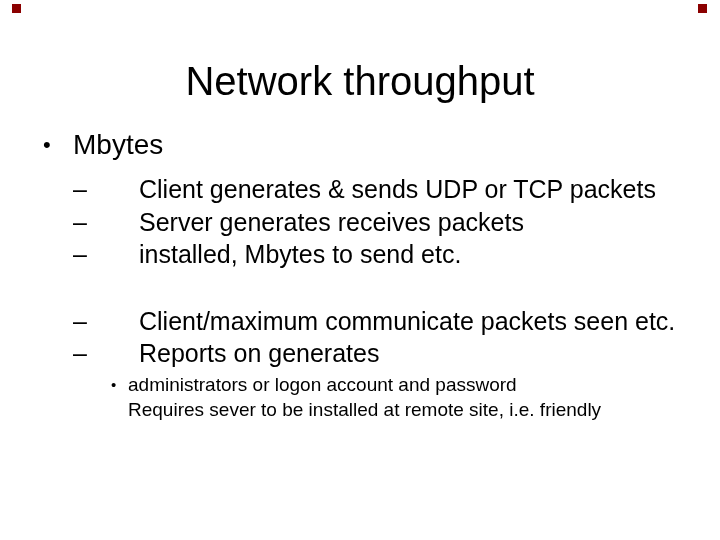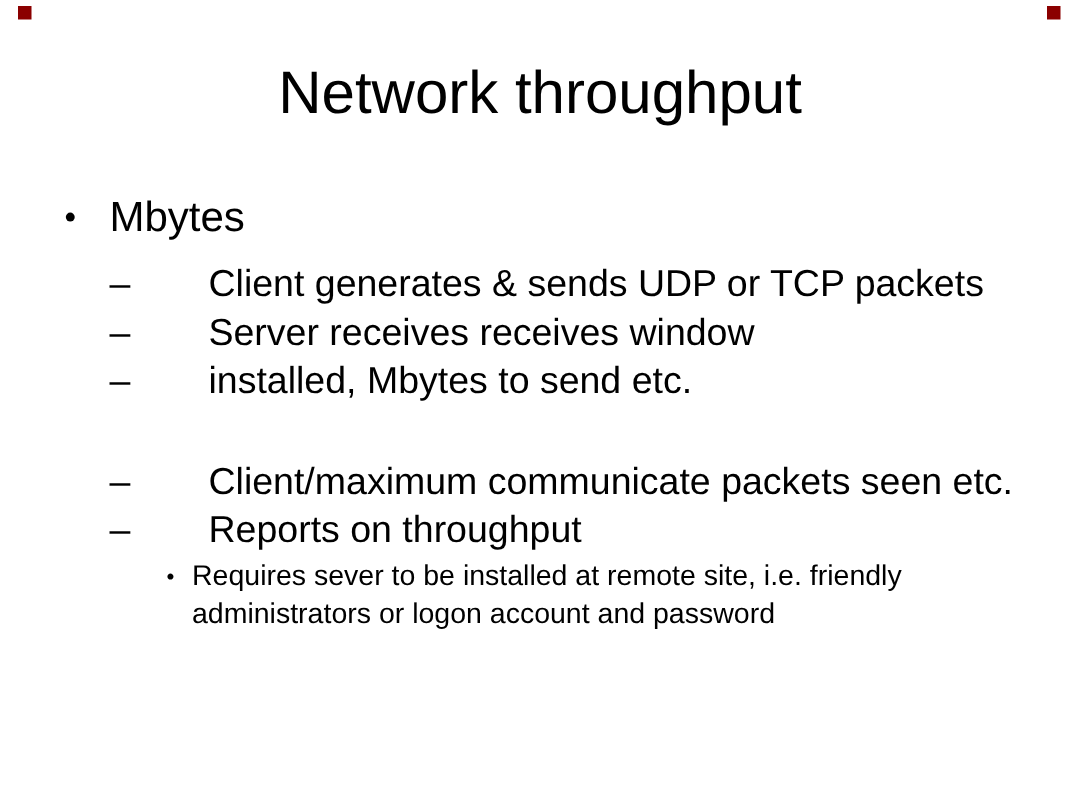--- a/index.html
+++ b/index.html
@@ -24,21 +24,21 @@
     position: absolute;
     width: 9px;
     height: 9px;
     background: #8b0000;
   }
   .corner-marker.tl { left: 12px; top: 4px; }
   .corner-marker.tr { left: 698px; top: 4px; }
 
   .slide-title {
     position: absolute;
-    top: 40px;
+    top: 59px;
     left: 0;
     width: 720px;
     text-align: center;
     font-size: 40px;
     font-weight: 400;
     line-height: 1.1;
     white-space: nowrap;
   }
 
   .row {
@@ -110,41 +110,41 @@
     <span class="text">Mbytes</span>
   </div>
 
   <div class="row l2 r0">
     <span class="glyph">–</span>
     <span class="lines"><span class="line">Client generates &amp; sends UDP or TCP packets</span></span>
   </div>
 
   <div class="row l2 r1">
     <span class="glyph">–</span>
-    <span class="lines"><span class="line">Server receives receives window</span></span>
+    <span class="lines"><span class="line">Server generates receives packets</span></span>
   </div>
 
   <div class="row l2 r2">
     <span class="glyph">–</span>
     <span class="lines">
       <div class="line">installed, Mbytes to send etc.</div>
     </span>
   </div>
 
   <div class="row l2 r3">
     <span class="glyph">–</span>
     <span class="lines"><span class="line">Client/maximum communicate packets seen etc.</span></span>
   </div>
 
   <div class="row l2 r4">
     <span class="glyph">–</span>
-    <span class="lines"><span class="line">Reports on throughput</span></span>
+    <span class="lines"><span class="line">Reports on generates</span></span>
   </div>
 
   <div class="row l3">
     <span class="glyph">•</span>
     <span class="lines">
+      <div class="line">administrators or logon account and password</div>
       <div class="line">Requires sever to be installed at remote site, i.e. friendly</div>
-      <div class="line">administrators or logon account and password</div>
     </span>
   </div>
 
 </div>
 
 </body></html>

